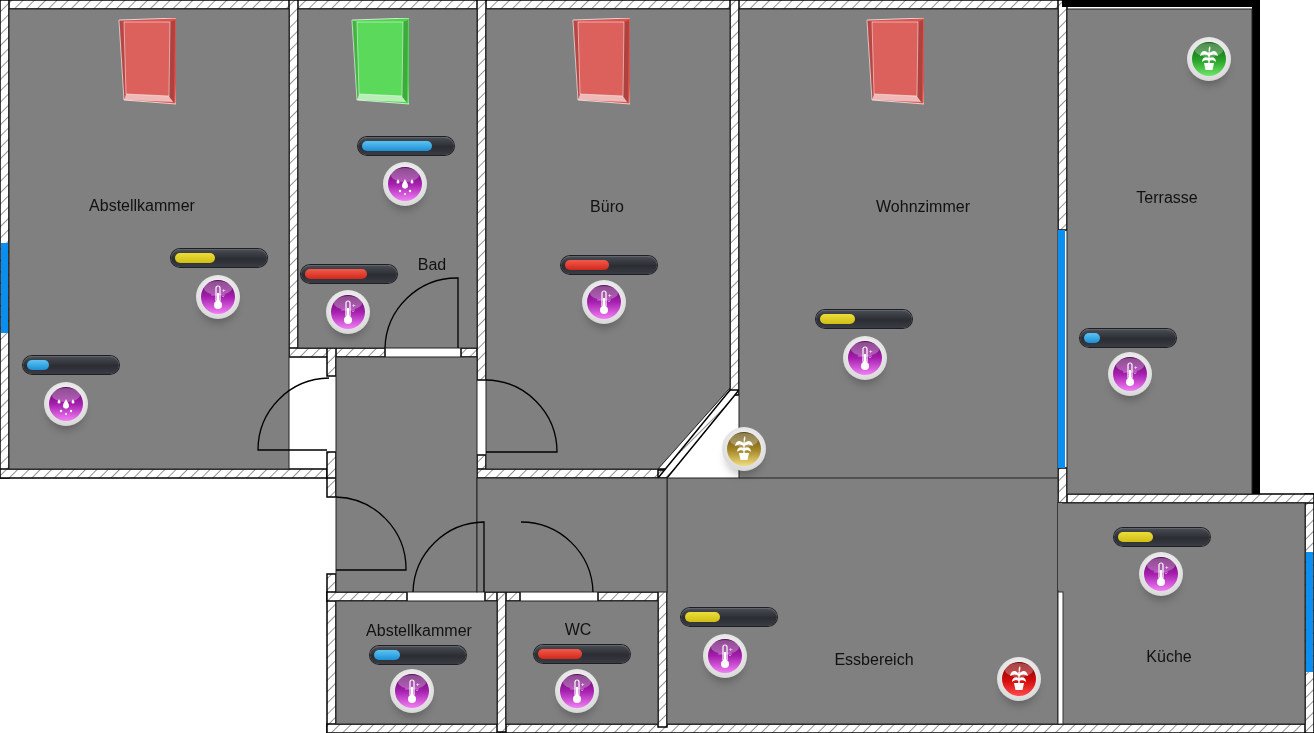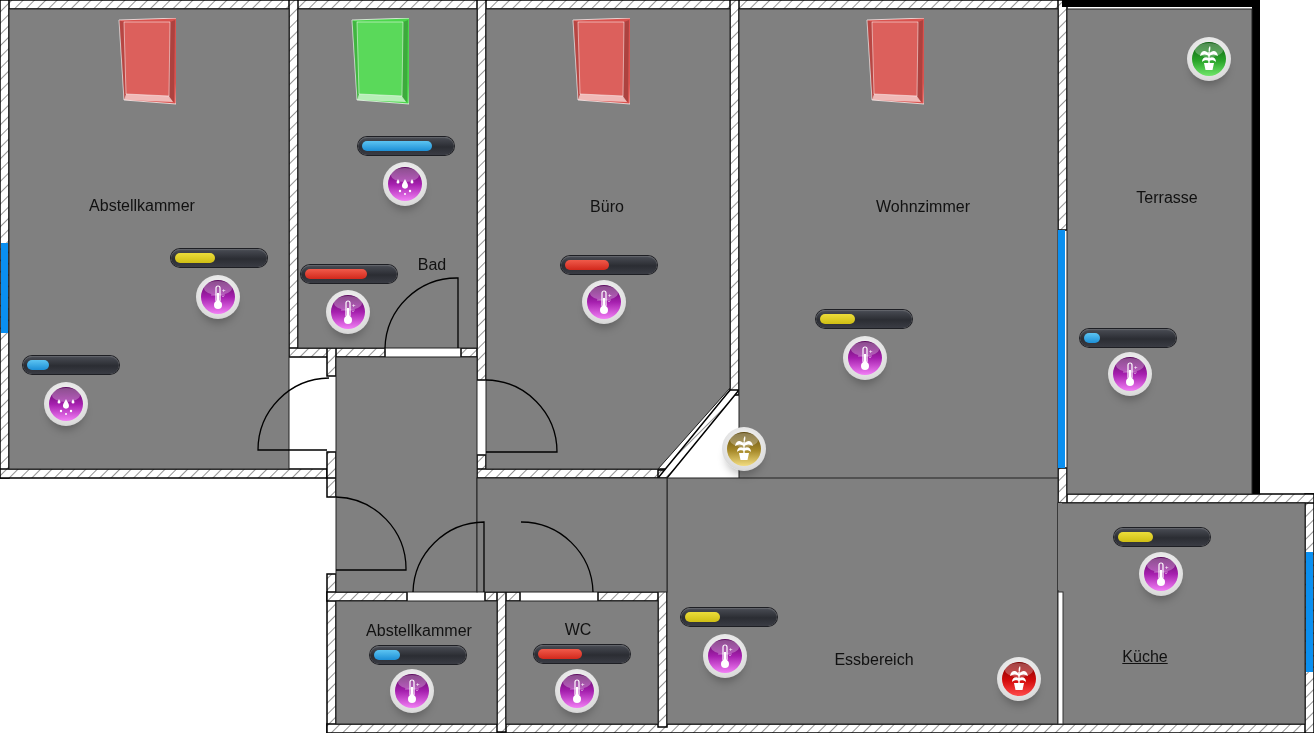--- a/index.html
+++ b/index.html
@@ -108,21 +108,21 @@
 </svg>
 
 <div class="room-label" style="left:142px;top:197px;">Abstellkammer</div>
 <div class="room-label" style="left:432px;top:256px;">Bad</div>
 <div class="room-label" style="left:607px;top:198px;">Büro</div>
 <div class="room-label" style="left:923px;top:198px;">Wohnzimmer</div>
 <div class="room-label" style="left:1167px;top:189px;">Terrasse</div>
 <div class="room-label" style="left:419px;top:622px;">Abstellkammer</div>
 <div class="room-label" style="left:578px;top:621px;">WC</div>
 <div class="room-label" style="left:874px;top:651px;">Essbereich</div>
-<div class="room-label" style="left:1145px;top:648px;text-decoration:underline;">Küche</div>
+<div class="room-label" style="left:1169px;top:648px;">Küche</div>
 
 <div class="window" style="left:118px;top:18px;"><svg viewBox="0 0 58 90" width="58" height="90">
       <polygon points="1,2 60,0 58,86 6,82" fill="#d9534f" stroke="#fff" stroke-opacity="0.7" stroke-width="1"></polygon>
       <polygon points="1,2 6,4 8,80 6,82" fill="#000" fill-opacity="0.15"></polygon>
       <polygon points="52,4 57,2 56,84 51,80" fill="#000" fill-opacity="0.2"></polygon>
       <polygon points="6,4 52,4 51,78 8,76" fill="#fff" fill-opacity="0.08" stroke="#fff" stroke-opacity="0.5" stroke-width="1"></polygon>
       <polygon points="8,76 51,78 55,84 6,82" fill="#fff" fill-opacity="0.6"></polygon>
     </svg></div>
 <div class="window" style="left:351px;top:18px;"><svg viewBox="0 0 58 90" width="58" height="90">
       <polygon points="1,2 60,0 58,86 6,82" fill="#4cd64c" stroke="#fff" stroke-opacity="0.7" stroke-width="1"></polygon>

